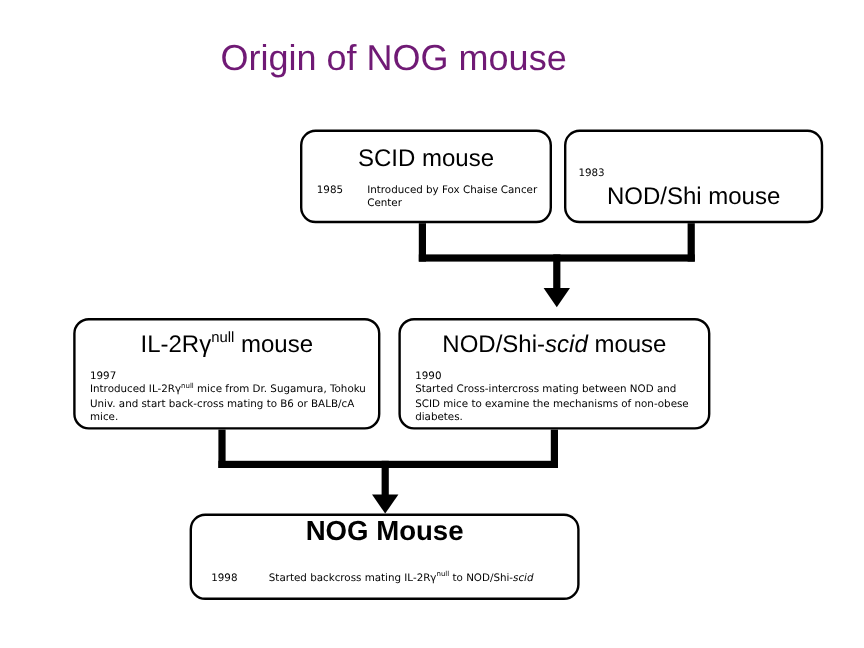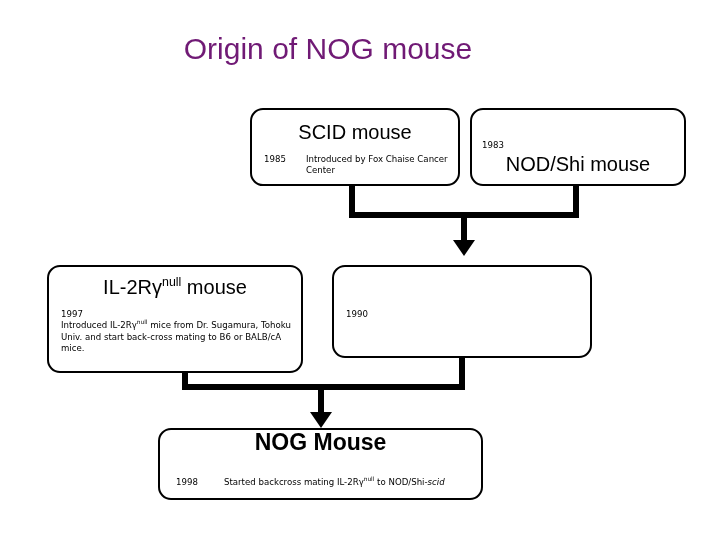--- a/index.html
+++ b/index.html
@@ -96,21 +96,21 @@
   #node-scid      { left: 250px; top: 108px; width: 210px; height: 78px; }
   #node-scid .node-title { top: 10px; }
   #node-scid .node-body  { left: 12px; top: 44px; width: 186px; }
   #node-scid .node-year  { width: 42px; }
 
   #node-nodshi    { left: 470px; top: 108px; width: 216px; height: 78px; }
   #node-nodshi .node-title { top: 10px; margin-top: 32px; }
   #node-nodshi .node-body  { left: 10px; top: 30px; width: 198px; }
   #node-nodshi .node-year  { width: 42px; }
 
-  #node-il2rg     { left: 47px; top: 265px; width: 256px; height: 108px; }
+  #node-il2rg     { left: 61px; top: 265px; width: 256px; height: 93px; }
   #node-il2rg .node-title { top: 8px; }
   #node-il2rg .node-body  { left: 12px; top: 42px; width: 232px; flex-direction: column; }
   #node-il2rg .node-year  { width: 42px; }
 
   #node-nodscid   { left: 332px; top: 265px; width: 260px; height: 93px; }
   #node-nodscid .node-title { top: 8px; }
   #node-nodscid .node-body  { left: 12px; top: 42px; width: 236px; flex-direction: column; }
   #node-nodscid .node-year  { width: 42px; }
 
   #node-nog       { left: 158px; top: 428px; width: 325px; height: 72px; }
@@ -186,22 +186,24 @@
 
   <div class="node" id="node-il2rg">
     <div class="node-title"><span>IL-2Rγ</span><sup>null</sup><span> mouse</span></div>
     <div class="node-body">
       <span class="node-year">1997</span>
       <span class="node-desc"><span>Introduced  IL-2Rγ</span><sup>null</sup><span> mice from Dr. Sugamura, Tohoku Univ. and start back-cross mating to B6 or BALB/cA mice.</span></span>
     </div>
   </div>
 
   <div class="node" id="node-nodscid">
+    <div class="node-title"><span>NOD/Shi-</span><i>scid</i><span> mouse</span></div>
     <div class="node-body">
       <span class="node-year">1990</span>
+      <span class="node-desc">Started Cross-intercross mating between NOD and SCID mice to examine the mechanisms of non-obese diabetes.</span>
     </div>
   </div>
 
   <div class="node" id="node-nog">
     <div class="node-title strong">NOG Mouse</div>
     <div class="node-body">
       <span class="node-year">1998</span>
       <span class="node-desc"><span>Started backcross mating IL-2Rγ</span><sup>null</sup><span> to NOD/Shi-</span><i>scid</i></span>
     </div>
   </div>

